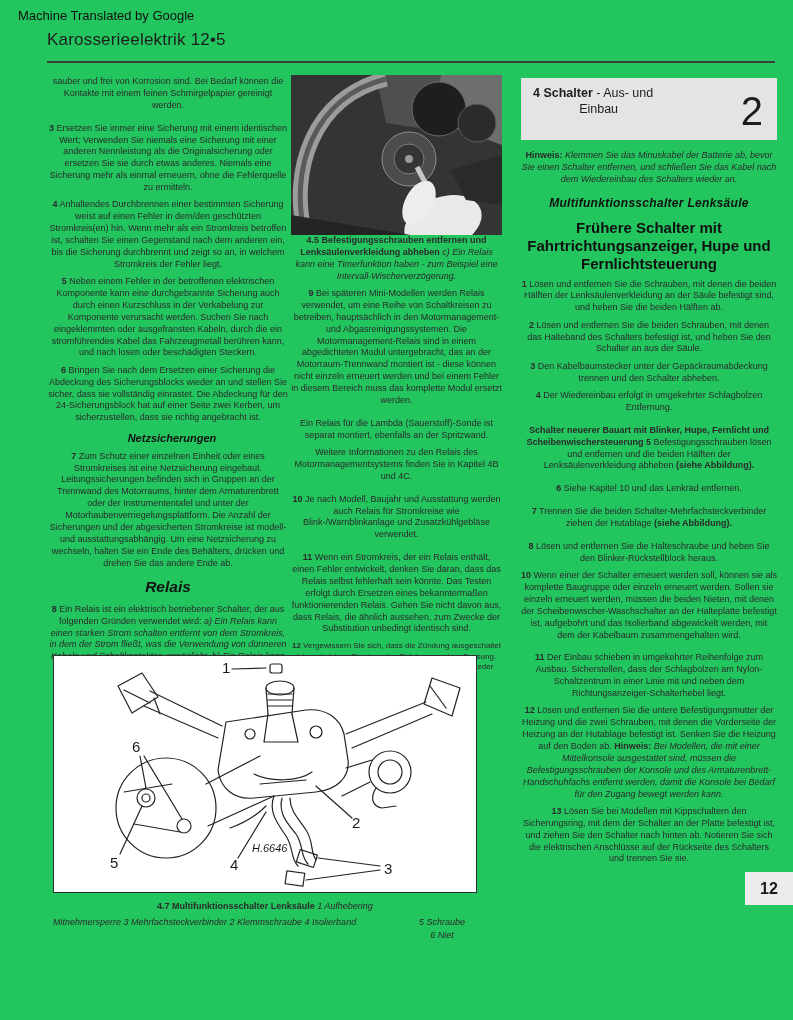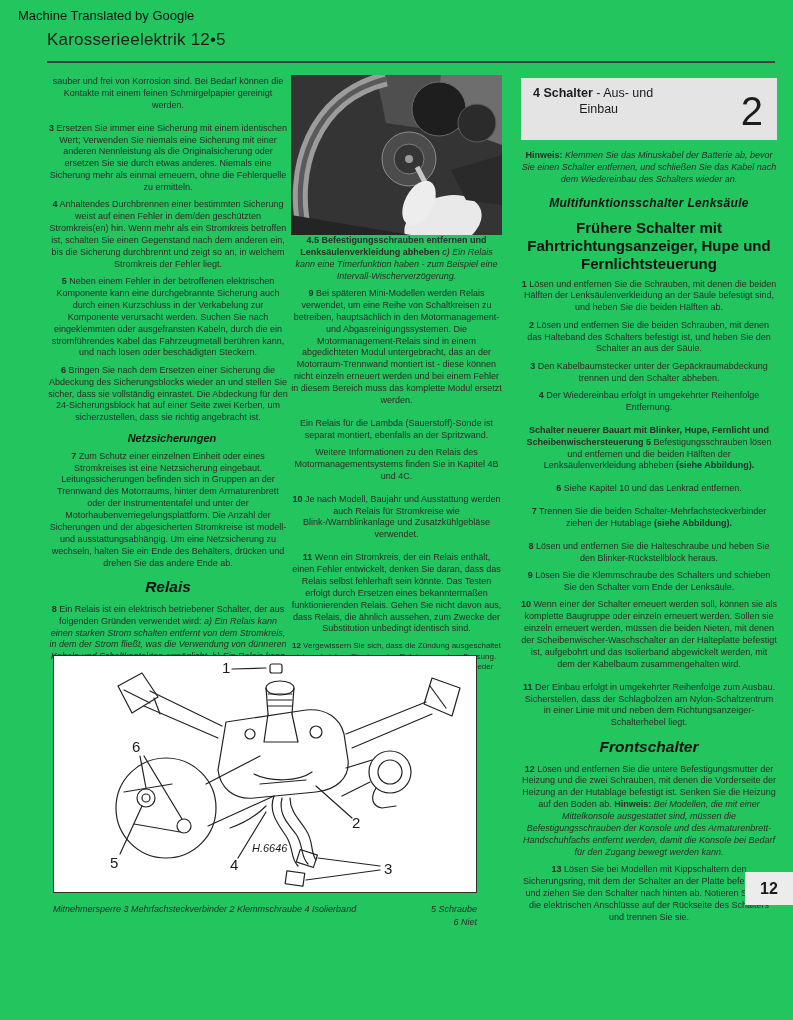--- a/index.html
+++ b/index.html
@@ -33,21 +33,21 @@
   .big-num{font-size:40px;line-height:.95;color:#1c1c1c;margin:6px 4px 0 0;}
   
   .photo{width:211px;height:160px;display:block;}
   .photo-caption{margin-top:6px;margin-bottom:6px;}
   
   .figure-box{position:absolute;left:53px;top:655px;width:424px;height:238px;
               border:1px solid #2f2f2f;background:#fff;box-sizing:border-box;}
   .figure-caption{position:absolute;left:53px;top:900px;width:424px;font-size:9px;line-height:1.45;color:#2b2b2b;}
   .figure-caption .row1{text-align:center;}
   .figure-caption .row2{display:flex;justify-content:space-between;margin-top:3px;gap:40px;}
-  .figure-caption .right-list{min-width:70px;text-align:right;}
+  .figure-caption .right-list{min-width:70px;text-align:center;}
   
   .chapter-tab{position:absolute;right:0;top:872px;width:48px;height:33px;background:#ececec;
                display:flex;align-items:center;justify-content:center;
                font-weight:bold;font-size:16px;color:#1a1a1a;}
   svg text{font-family:"Liberation Sans",sans-serif;}
 </style>
 </head>
 <body>
 
 <div id="page">
@@ -102,29 +102,27 @@
         <div class="line2">Einbau</div>
       </div>
       <div class="big-num">2</div>
     </div>
     <p><span class="b">Hinweis:</span><span class="i"> Klemmen Sie das Minuskabel der Batterie ab, bevor Sie einen Schalter entfernen, und schließen Sie das Kabel nach dem Wiedereinbau des Schalters wieder an.</span></p>
     <div class="h-multi">Multifunktionsschalter Lenksäule</div>
     <div class="h-sub">Frühere Schalter mit Fahrtrichtungsanzeiger, Hupe und Fernlichtsteuerung</div>
     <p><span class="pnum">1</span> <span>Lösen und entfernen Sie die Schrauben, mit denen die beiden Hälften der Lenksäulenverkleidung an der Säule befestigt sind, und heben Sie die beiden Hälften ab.</span></p>
     <p><span class="pnum">2</span> <span>Lösen und entfernen Sie die beiden Schrauben, mit denen das Halteband des Schalters befestigt ist, und heben Sie den Schalter an aus der Säule.</span></p>
     <p><span class="pnum">3</span> <span>Den Kabelbaumstecker unter der Gepäckraumabdeckung trennen und den Schalter abheben.</span></p>
-    <p><span class="pnum">4</span> <span>Der Wiedereinbau erfolgt in umgekehrter Reihenfolge Entfernung.</span></p>
+    <p><span class="pnum">4</span> <span>Der Wiedereinbau erfolgt in umgekehrter Schlagbolzen Entfernung.</span></p>
     <p class="gap"><span class="b">Schalter neuerer Bauart mit Blinker, Hupe, Fernlicht und Scheibenwischersteuerung </span><span class="pnum">5</span> <span>Befestigungsschrauben lösen und entfernen und die beiden Hälften der Lenksäulenverkleidung abheben </span><span class="b">(siehe Abbildung).</span></p>
     <p class="gap"><span class="pnum">6</span> <span>Siehe Kapitel 10 und das Lenkrad entfernen.</span></p>
     <p class="gap"><span class="pnum">7</span> <span>Trennen Sie die beiden Schalter-Mehrfachsteckverbinder ziehen der Hutablage </span><span class="b">(siehe Abbildung).</span></p>
     <p class="gap"><span class="pnum">8</span> <span>Lösen und entfernen Sie die Halteschraube und heben Sie den Blinker-Rückstellblock heraus.</span></p>
-    <p><span class="pnum">9</span> <span>Lösen Sie die Klemmschraube des Schalters und schieben Sie den Schalter vom Ende der Lenksäule.</span></p>
     <p><span class="pnum">10</span> <span>Wenn einer der Schalter erneuert werden soll, können sie als komplette Baugruppe oder einzeln erneuert werden. Sollen sie einzeln erneuert werden, müssen die beiden Nieten, mit denen der Scheibenwischer-Waschschalter an der Halteplatte befestigt ist, aufgebohrt und das Isolierband abgewickelt werden, mit dem der Kabelbaum zusammengehalten wird.</span></p>
-    <p class="gap"><span class="pnum">11</span> <span>Der Einbau erfolgt in umgekehrter Reihenfolge zum Ausbau. Sicherstellen, dass der Schlagbolzen am Nylon-Schaltzentrum in einer Linie mit und neben dem Richtungsanzeiger-Schalterhebel liegt.</span></p>
-    <div class="h-big">Frontschalter</div>
+    <p class="gap"><span class="pnum">11</span> <span>Der Einbau schieben in umgekehrter Reihenfolge zum Ausbau. Sicherstellen, dass der Schlagbolzen am Nylon-Schaltzentrum in einer Linie mit und neben dem Richtungsanzeiger-Schalterhebel liegt.</span></p>
     <p><span class="pnum">12</span> <span>Lösen und entfernen Sie die untere Befestigungsmutter der Heizung und die zwei Schrauben, mit denen die Vorderseite der Heizung an der Hutablage befestigt ist. Senken Sie die Heizung auf den Boden ab. </span><span class="b">Hinweis:</span><span class="i"> Bei Modellen, die mit einer Mittelkonsole ausgestattet sind, müssen die Befestigungsschrauben der Konsole und des Armaturenbrett-Handschuhfachs entfernt werden, damit die Konsole bei Bedarf für den Zugang bewegt werden kann.</span></p>
     <p><span class="pnum">13</span> <span>Lösen Sie bei Modellen mit Kippschaltern den Sicherungsring, mit dem der Schalter an der Platte befestigt ist, und ziehen Sie den Schalter nach hinten ab. Notieren Sie sich die elektrischen Anschlüsse auf der Rückseite des Schalters und trennen Sie sie.</span></p>
   </div>
 
   <div class="figure-box">
     <svg width="422" height="236" viewBox="0 0 422 236" xmlns="http://www.w3.org/2000/svg" stroke="#222" fill="none" stroke-width="1.2" stroke-linejoin="round" stroke-linecap="round">
 
       <g>
         <polygon points="64,30 88,17 104,41 78,57"></polygon>
         <line x1="70" y1="34" x2="96" y2="47"></line>
@@ -194,20 +192,21 @@
       <line x1="326" y1="214" x2="252" y2="224"></line>
       <text x="176" y="214" font-size="15" fill="#1a1a1a" stroke="none">4</text>
       <line x1="184" y1="202" x2="212" y2="156"></line>
       <text x="298" y="172" font-size="15" fill="#1a1a1a" stroke="none">2</text>
       <line x1="298" y1="162" x2="262" y2="130"></line>
       <text x="198" y="196" font-size="11" font-style="italic" fill="#1a1a1a" stroke="none">H.6646</text>
     </svg>
   </div>
 
   <div class="figure-caption">
+    <div class="row1"><span class="b">4.7 Multifunktionsschalter Lenksäule </span><span class="i">1 Aufhebering</span></div>
     <div class="row2">
       <span class="i">Mitnehmersperre 3 Mehrfachsteckverbinder 2 Klemmschraube 4 Isolierband</span>
       <span class="right-list">
         <span class="i">5 Schraube</span><br>
         <span class="i">6 Niet</span>
       </span>
     </div>
   </div>
 
   <div class="chapter-tab">12</div>

